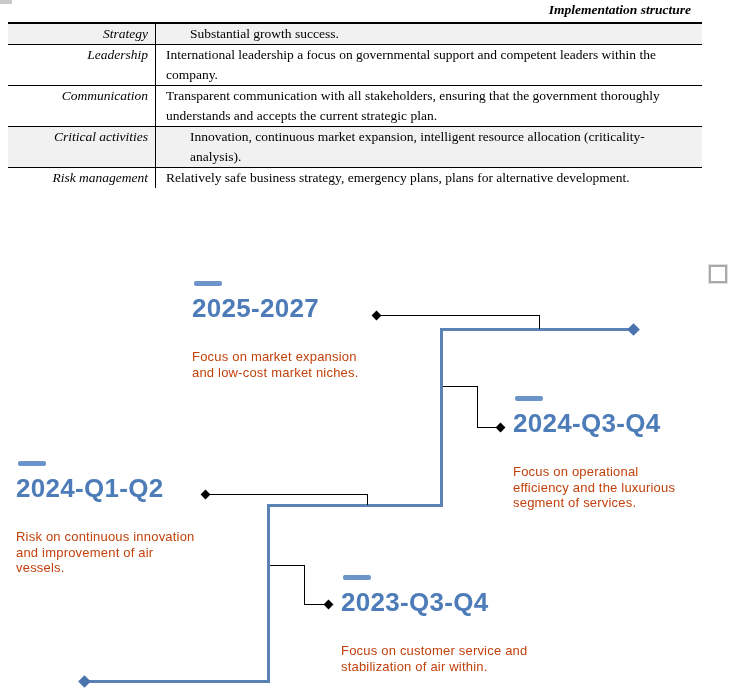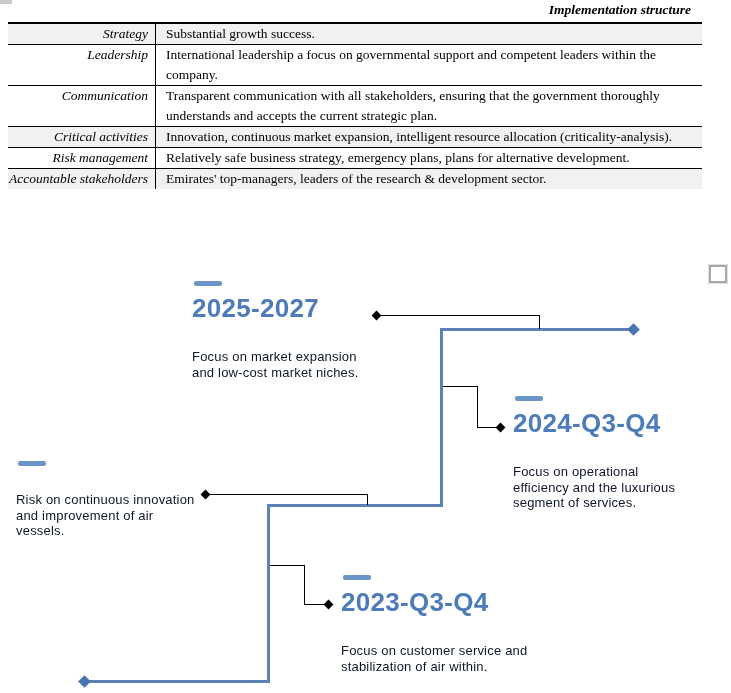--- a/index.html
+++ b/index.html
@@ -16,21 +16,21 @@
   }
   .corner-mark{position:absolute;left:0;top:0;width:12px;height:4px;background:#c9c9c9;}
   .doc-title{
     position:absolute;top:1px;right:40px;
     font:bold italic 13.5px/18px "Liberation Serif",serif;color:#000;
   }
   
   .imp-table{position:absolute;left:8px;top:22px;width:694px;border-top:2px solid #000;}
   .t-row{display:flex;align-items:stretch;}
   .t-row + .t-row{border-top:1px solid #000;}
-  .t-row.shaded{background:#f1f1f1;}
+  .t-row.shaded{background:#f1f1f1;gap:24px;}
   .t-label{
     flex:0 0 140px;text-align:right;font-style:italic;
     font-size:13.5px;line-height:20px;padding:0 7px 0 0;
     border-right:1px solid #000;color:#000;
   }
   .t-value{
     flex:1 1 auto;font-size:13.5px;line-height:20px;
     padding:0 6px 0 10px;color:#000;
   }
   .anchor-box{
@@ -49,21 +49,21 @@
     transform:rotate(45deg);
   }
   .milestone{position:absolute;font-family:"Liberation Sans",sans-serif;}
   .m-dash{width:28px;height:5px;border-radius:2px;background:var(--dash);margin-left:2px;}
   .m-period{
     margin:7px 0 0 0;font-weight:bold;font-size:26px;line-height:30px;
     letter-spacing:0.3px;color:var(--accent);white-space:nowrap;
   }
   .m-desc{
     margin:26px 0 0 0;font-size:13px;line-height:15.5px;letter-spacing:0.2px;
-    color:#0f172a;
+    color:#c2410c;
   }
 </style>
 </head>
 <body>
 
 <div class="canvas">
 
   <div class="corner-mark"></div>
 
   <div class="doc-title">Implementation structure</div>
@@ -81,24 +81,20 @@
       <div class="t-label">Communication</div>
       <div class="t-value">Transparent communication with all stakeholders, ensuring that the government thoroughly understands and accepts the current strategic plan.</div>
     </div>
     <div class="t-row shaded">
       <div class="t-label">Critical activities</div>
       <div class="t-value">Innovation, continuous market expansion, intelligent resource allocation (criticality-analysis).</div>
     </div>
     <div class="t-row">
       <div class="t-label">Risk management</div>
       <div class="t-value">Relatively safe business strategy, emergency plans, plans for alternative development.</div>
-    </div>
-    <div class="t-row shaded">
-      <div class="t-label">Accountable stakeholders</div>
-      <div class="t-value">Emirates' top-managers, leaders of the research &amp; development sector.</div>
     </div>
   </div>
 
   <div class="anchor-box"></div>
 
   <div class="seg" style="left:85px;top:680px;width:185px;height:3px;"></div>
   <div class="seg" style="left:267px;top:504px;width:3px;height:179px;"></div>
   <div class="seg" style="left:267px;top:504px;width:176px;height:3px;"></div>
   <div class="seg" style="left:440px;top:328px;width:3px;height:179px;"></div>
   <div class="seg" style="left:440px;top:328px;width:195px;height:3px;"></div>
@@ -130,20 +126,21 @@
   </div>
 
   <div class="milestone" style="left:513px;top:396px;width:170px;">
     <div class="m-dash"></div>
     <div class="m-period">2024-Q3-Q4</div>
     <p class="m-desc">Focus on operational efficiency and the luxurious segment of services.</p>
   </div>
 
   <div class="milestone" style="left:16px;top:461px;width:180px;">
     <div class="m-dash"></div>
+    <div class="m-period">2024-Q1-Q2</div>
     <p class="m-desc">Risk on continuous innovation and improvement of air vessels.</p>
   </div>
 
   <div class="milestone" style="left:341px;top:575px;width:235px;">
     <div class="m-dash"></div>
     <div class="m-period">2023-Q3-Q4</div>
     <p class="m-desc">Focus on customer service and stabilization of air within.</p>
   </div>
 
 </div>

